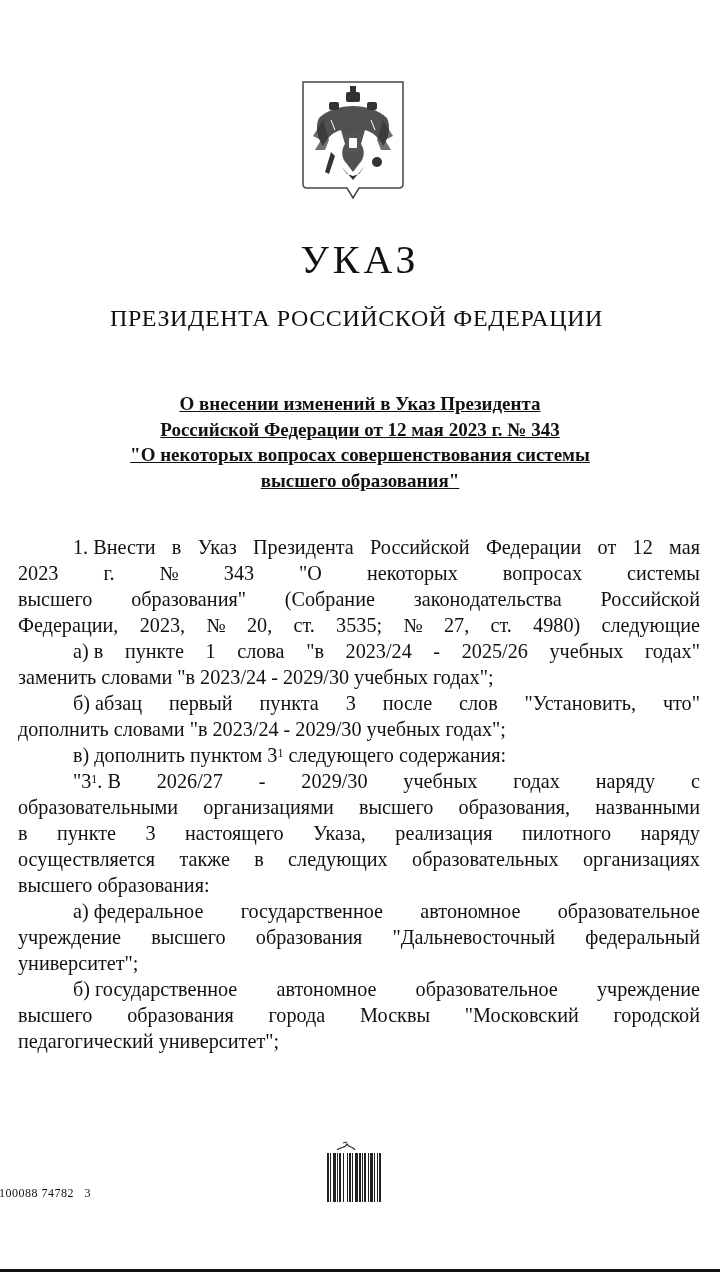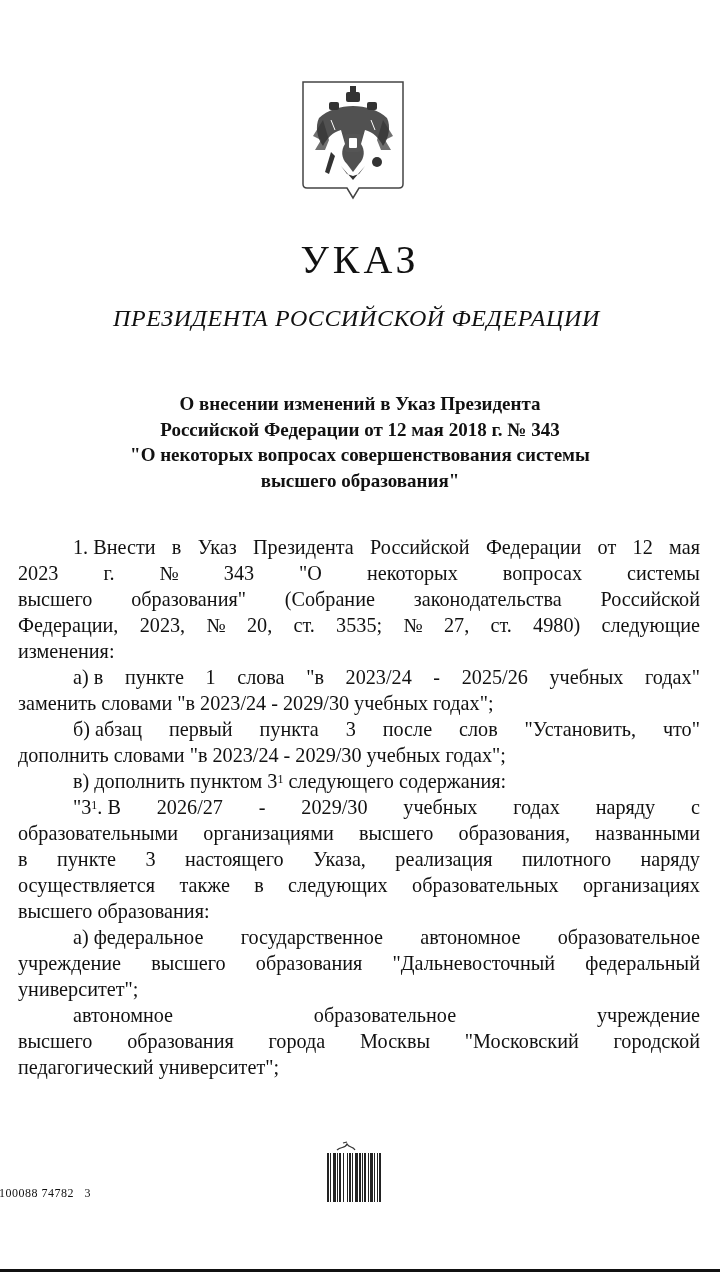--- a/index.html
+++ b/index.html
@@ -9,27 +9,27 @@
   }
   .emblem {
     position: absolute; left: 301px; top: 80px; width: 104px; height: 122px;
   }
   .title {
     position: absolute; left: 0; width: 720px; top: 236px; text-align: center;
     font-size: 40px; letter-spacing: 4px; line-height: 48px; color: #111;
   }
   .subtitle {
     position: absolute; left: 0; width: 713px; top: 302px; text-align: center;
-    font-size: 24px; letter-spacing: 0.6px; line-height: 32px; font-style: italic;
+    font-size: 24px; letter-spacing: 0.6px; line-height: 32px;
   }
   .heading {
     position: absolute; left: 80px; width: 560px; top: 391px; text-align: center;
     font-weight: bold; font-size: 19px; line-height: 25.5px;
   }
-  .heading div { white-space: nowrap; }
+  .heading div { white-space: nowrap; text-decoration: underline; }
   .body {
     position: absolute; left: 18px; width: 682px; top: 534px;
     font-size: 20.2px; line-height: 26px;
   }
   .ln { display: flex; justify-content: space-between; white-space: nowrap; height: 26px; }
   .ln.last { justify-content: flex-start; }
   .ln.ind { padding-left: 55px; }
   .ln span { display: inline-block; }
   .ln.last span + span { margin-left: 5px; }
   sup { font-size: 12px; vertical-align: top; position: relative; top: -2px; }
@@ -71,21 +71,21 @@
       <path d="M30 40 L34 50 M70 40 L74 50" stroke="#fff" stroke-width="1"></path>
     </g>
   </svg>
 </div>
 
 <div class="title">УКАЗ</div>
 <div class="subtitle">ПРЕЗИДЕНТА РОССИЙСКОЙ ФЕДЕРАЦИИ</div>
 
 <div class="heading">
   <div>О внесении изменений в Указ Президента</div>
-  <div>Российской Федерации от 12 мая 2018 г. № 343</div>
+  <div>Российской Федерации от 12 мая 2023 г. № 343</div>
   <div>"О некоторых вопросах совершенствования системы</div>
   <div>высшего образования"</div>
 </div>
 
 <div class="body" id="body-text">
     <div class="ln ind">
       <span>1. Внести</span>
       <span>в</span>
       <span>Указ</span>
       <span>Президента</span>
@@ -118,23 +118,20 @@
       <span>№</span>
       <span>20,</span>
       <span>ст.</span>
       <span>3535;</span>
       <span>№</span>
       <span>27,</span>
       <span>ст.</span>
       <span>4980)</span>
       <span>следующие</span>
     </div>
-    <div class="ln last">
-      <span>изменения:</span>
-    </div>
     <div class="ln ind">
       <span>а) в</span>
       <span>пункте</span>
       <span>1</span>
       <span>слова</span>
       <span>"в</span>
       <span>2023/24</span>
       <span>-</span>
       <span>2025/26</span>
       <span>учебных</span>
@@ -227,20 +224,21 @@
       <span>учреждение</span>
       <span>высшего</span>
       <span>образования</span>
       <span>"Дальневосточный</span>
       <span>федеральный</span>
     </div>
     <div class="ln last">
       <span>университет";</span>
     </div>
     <div class="ln ind">
+      <span>б) государственное</span>
       <span>автономное</span>
       <span>образовательное</span>
       <span>учреждение</span>
     </div>
     <div class="ln">
       <span>высшего</span>
       <span>образования</span>
       <span>города</span>
       <span>Москвы</span>
       <span>"Московский</span>

